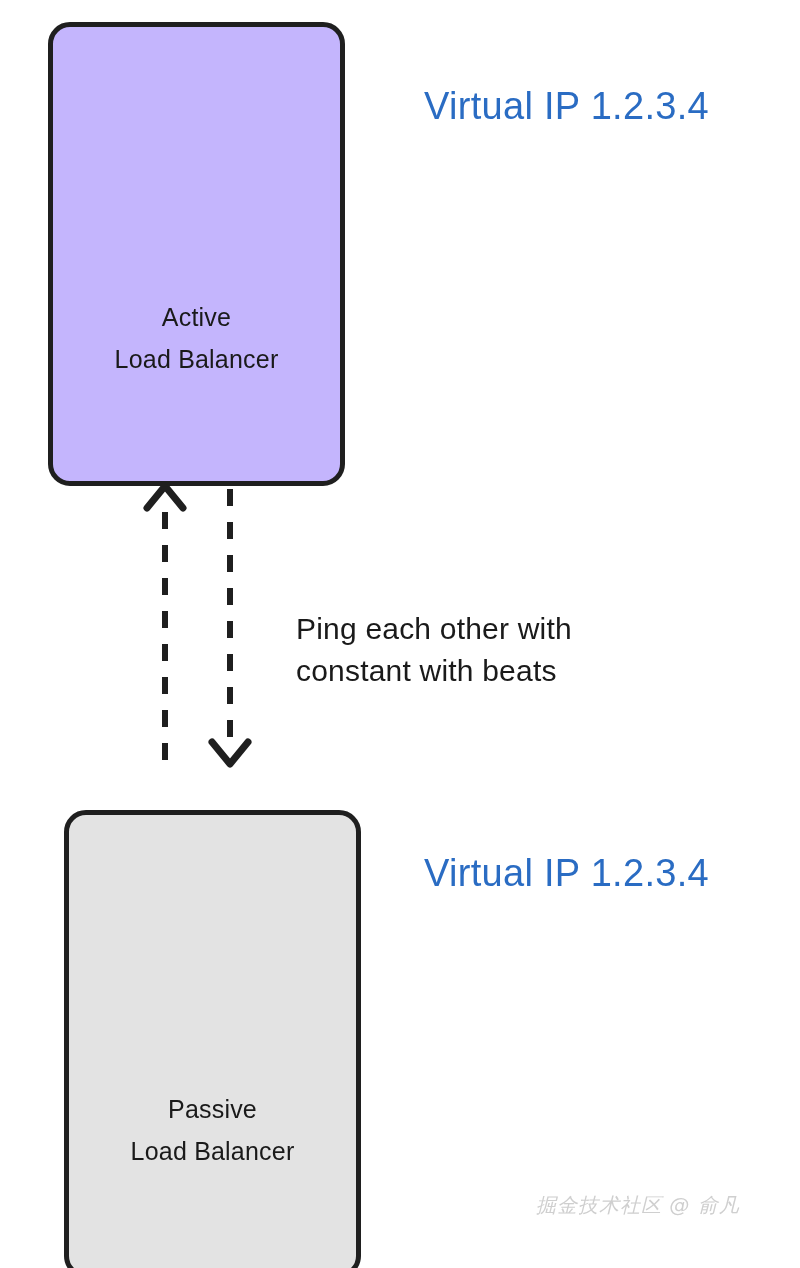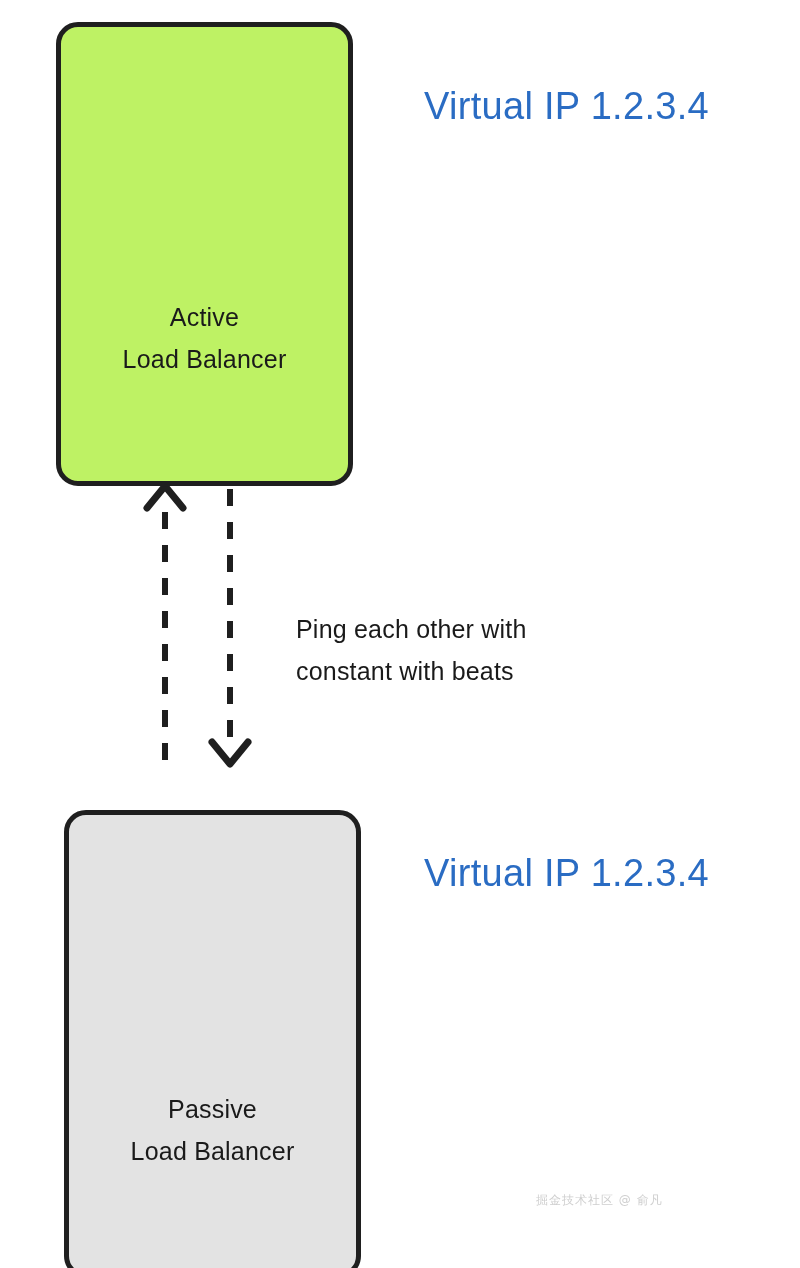--- a/index.html
+++ b/index.html
@@ -38,25 +38,25 @@
   .node-label {
     font-family: "Liberation Sans", sans-serif;
     font-size: 25px;
     line-height: 42px;
     color: #1a1a1a;
     text-align: center;
     white-space: nowrap;
     letter-spacing: 0.2px;
   }
   #active-box {
-    left: 56px;
+    left: 48px;
     top: 22px;
     width: 297px;
     height: 464px;
-    background: #bef264;
+    background: #c4b5fd;
     border: 5px solid #1f1f1f;
   }
   #active-box .stack {
     margin-top: 168px;
   }
   #passive-box {
     left: 64px;
     top: 810px;
     width: 297px;
     height: 468px;
@@ -76,35 +76,36 @@
     text-align: right;
   }
   #vip-top { left: 424px; top: 85px; }
   #vip-bottom { left: 424px; top: 852px; }
   .edge-label {
     position: absolute;
     left: 296px;
     top: 608px;
     width: 300px;
     font-family: "Liberation Sans", sans-serif;
-    font-size: 25px;
+    font-size: 30px;
     line-height: 42px;
     color: #1a1a1a;
     white-space: nowrap;
     letter-spacing: 0.2px;
   }
   .watermark {
     position: absolute;
     left: 536px;
     top: 1192px;
     font-family: "DejaVu Sans", sans-serif;
-    font-size: 12px;
+    font-size: 20px;
     color: #cfcfcf;
     white-space: nowrap;
     letter-spacing: 1px;
+    font-style: italic;
   }
 </style>
 </head>
 <body>
 
 <div id="canvas">
 
   <svg class="layer" viewBox="0 0 800 1268" xmlns="http://www.w3.org/2000/svg">
 
     <g>

